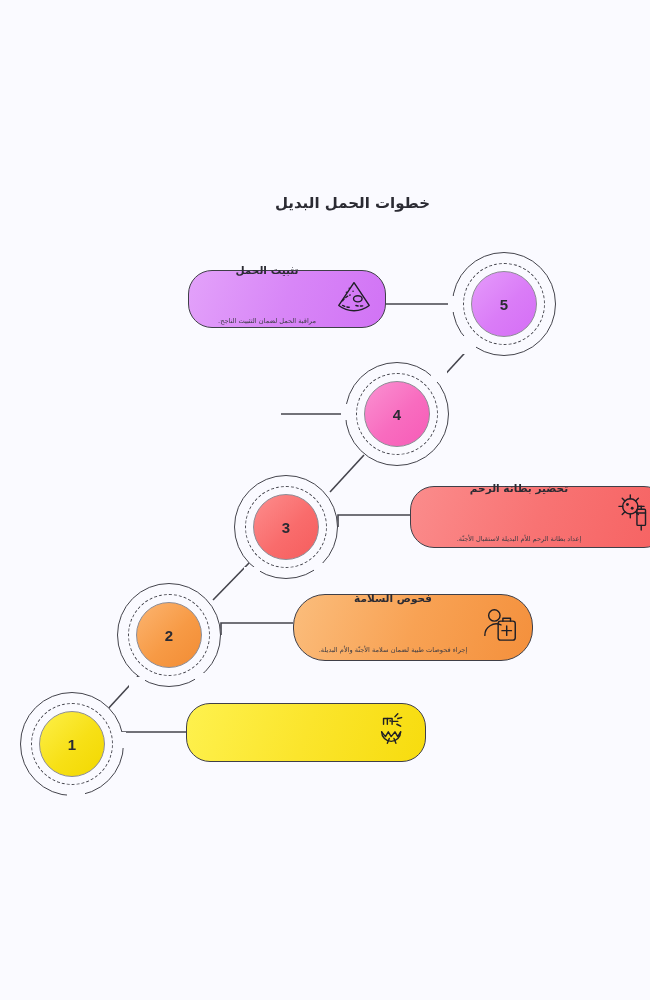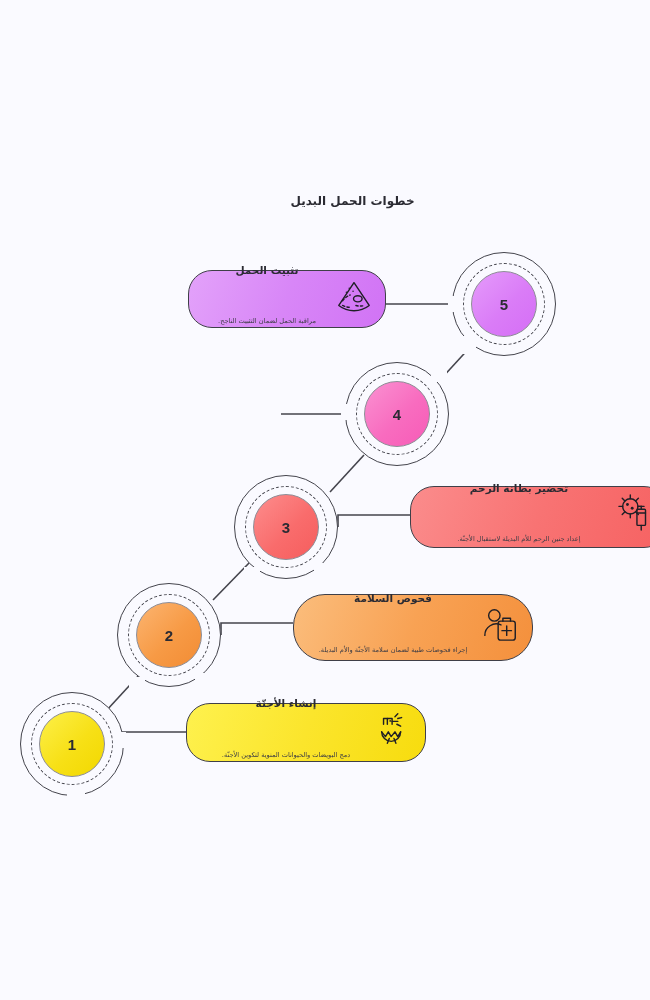--- a/index.html
+++ b/index.html
@@ -24,21 +24,21 @@
 
   
   .page-title {
     position: absolute;
     left: 0;
     top: 194px;
     width: 650px;
     text-align: center;
     padding-left: 55px;
     box-sizing: border-box;
-    font-size: 12px;
+    font-size: 15px;
     font-weight: 700;
     color: #2b2b33;
     letter-spacing: 0;
   }
 
   
   svg.wires {
     position: absolute;
     left: 0;
     top: 0;
@@ -265,24 +265,20 @@
         <path d="M18 12 L24 12"></path>
         <path d="M21 7 L24 4"></path>
         <path d="M24 9 L28 8"></path>
         <path d="M23 15 L27 17"></path>
         <circle class="solid" cx="16" cy="11.5" r="0.9"></circle>
         <path d="M7 23 L11 28 L14 23 L17 28 L21 23 L24 28 L27 23"></path>
         <path d="M7 23 A 10 10 0 0 0 27 23"></path>
         <path d="M15 30 L13 35"></path>
         <path d="M20 30 L22 35"></path>
       </svg>
-    </div>
-    <div class="txt">
-      <div class="c-title">إنشاء الأجنّة</div>
-      <div class="c-sub">دمج البويضات والحيوانات المنوية لتكوين الأجنّة.</div>
     </div>
   </div>
 
   <div class="card card-2">
     <div class="ico">
       <svg viewBox="0 0 40 40">
         <circle cx="13" cy="11" r="6"></circle>
         <path d="M3 32 A 12 12 0 0 1 20 21"></path>
         <rect x="17" y="17" width="18" height="20" rx="2.5"></rect>
         <path d="M22 17 L22 14 L30 14 L30 17"></path>
@@ -312,21 +308,21 @@
         <circle class="solid" cx="16" cy="15" r="1.5"></circle>
         <rect x="21" y="16" width="9" height="17" rx="1"></rect>
         <path d="M21 20 L30 20"></path>
         <path d="M25.5 33 L25.5 38"></path>
         <path d="M22.5 13 L28.5 13"></path>
         <path d="M25.5 13 L25.5 16"></path>
       </svg>
     </div>
     <div class="txt">
       <div class="c-title">تحضير بطانة الرحم</div>
-      <div class="c-sub">إعداد جنين الرحم للأم البديلة لاستقبال الأجنّة.</div>
+      <div class="c-sub">إعداد بطانة الرحم للأم البديلة لاستقبال الأجنّة.</div>
     </div>
   </div>
 
 
   <div class="card card-5">
     <div class="ico">
       <svg viewBox="0 0 40 40">
         <path d="M20 7 L4 31 A 26 26 0 0 0 36 31 Z"></path>
         <ellipse cx="24" cy="24" rx="4.5" ry="3.2"></ellipse>
         <path d="M8 26 A 18 18 0 0 1 16 20" stroke-dasharray="2.4 2.4"></path>

